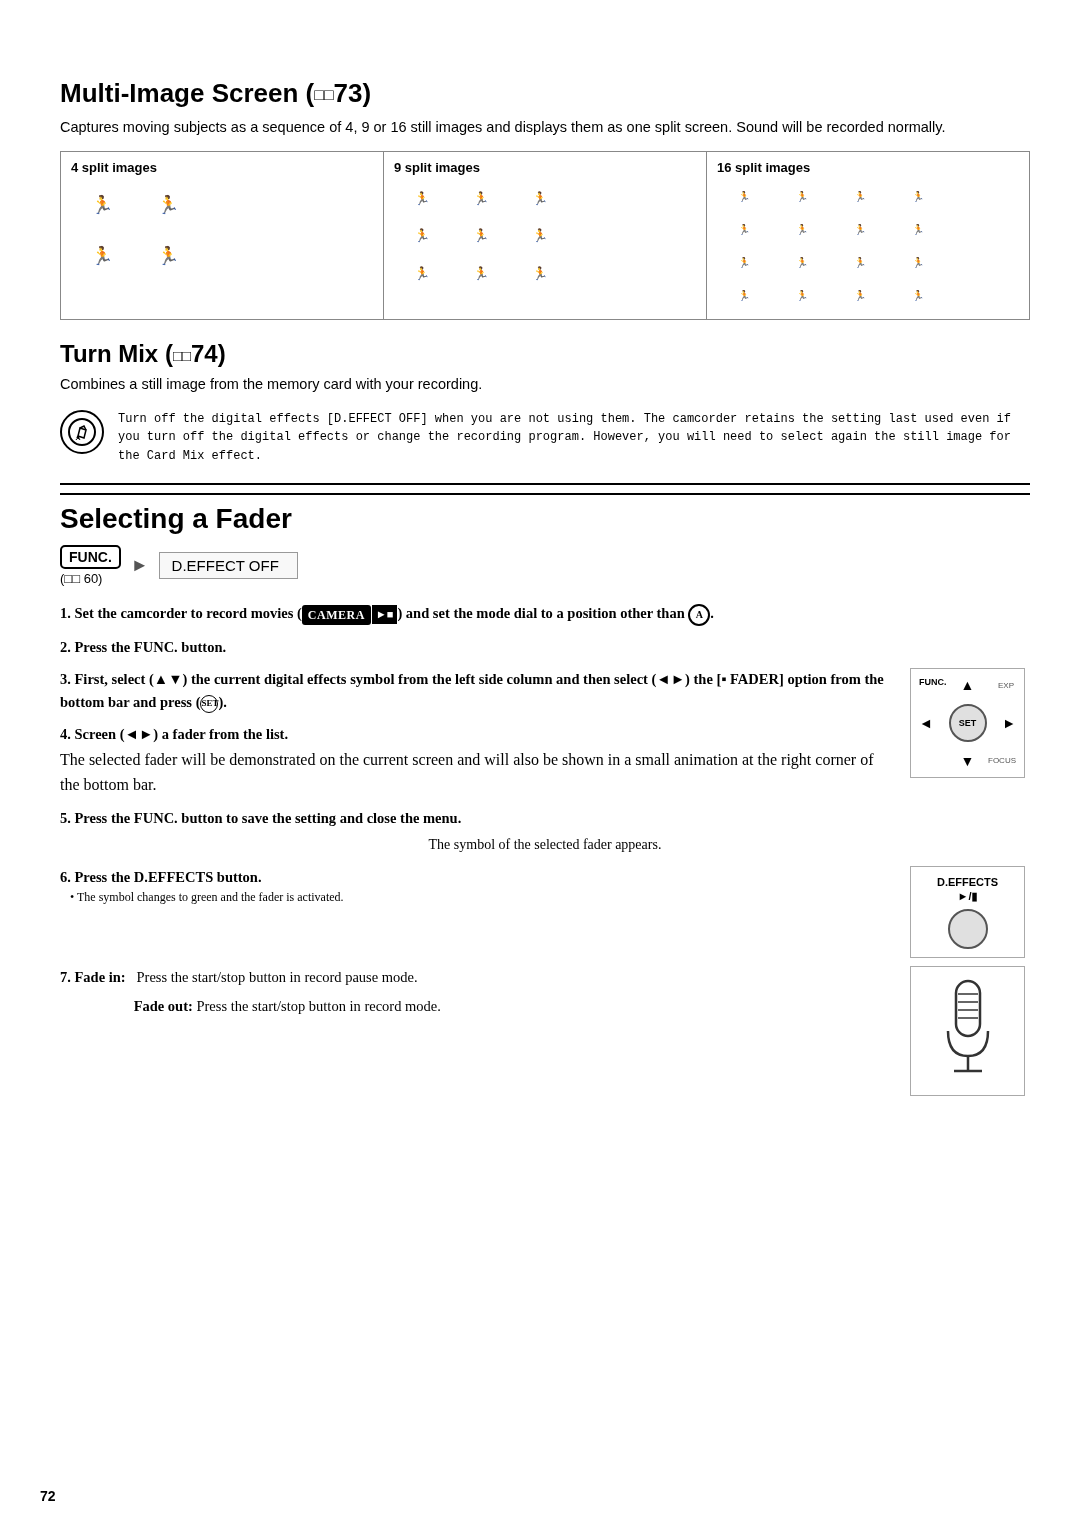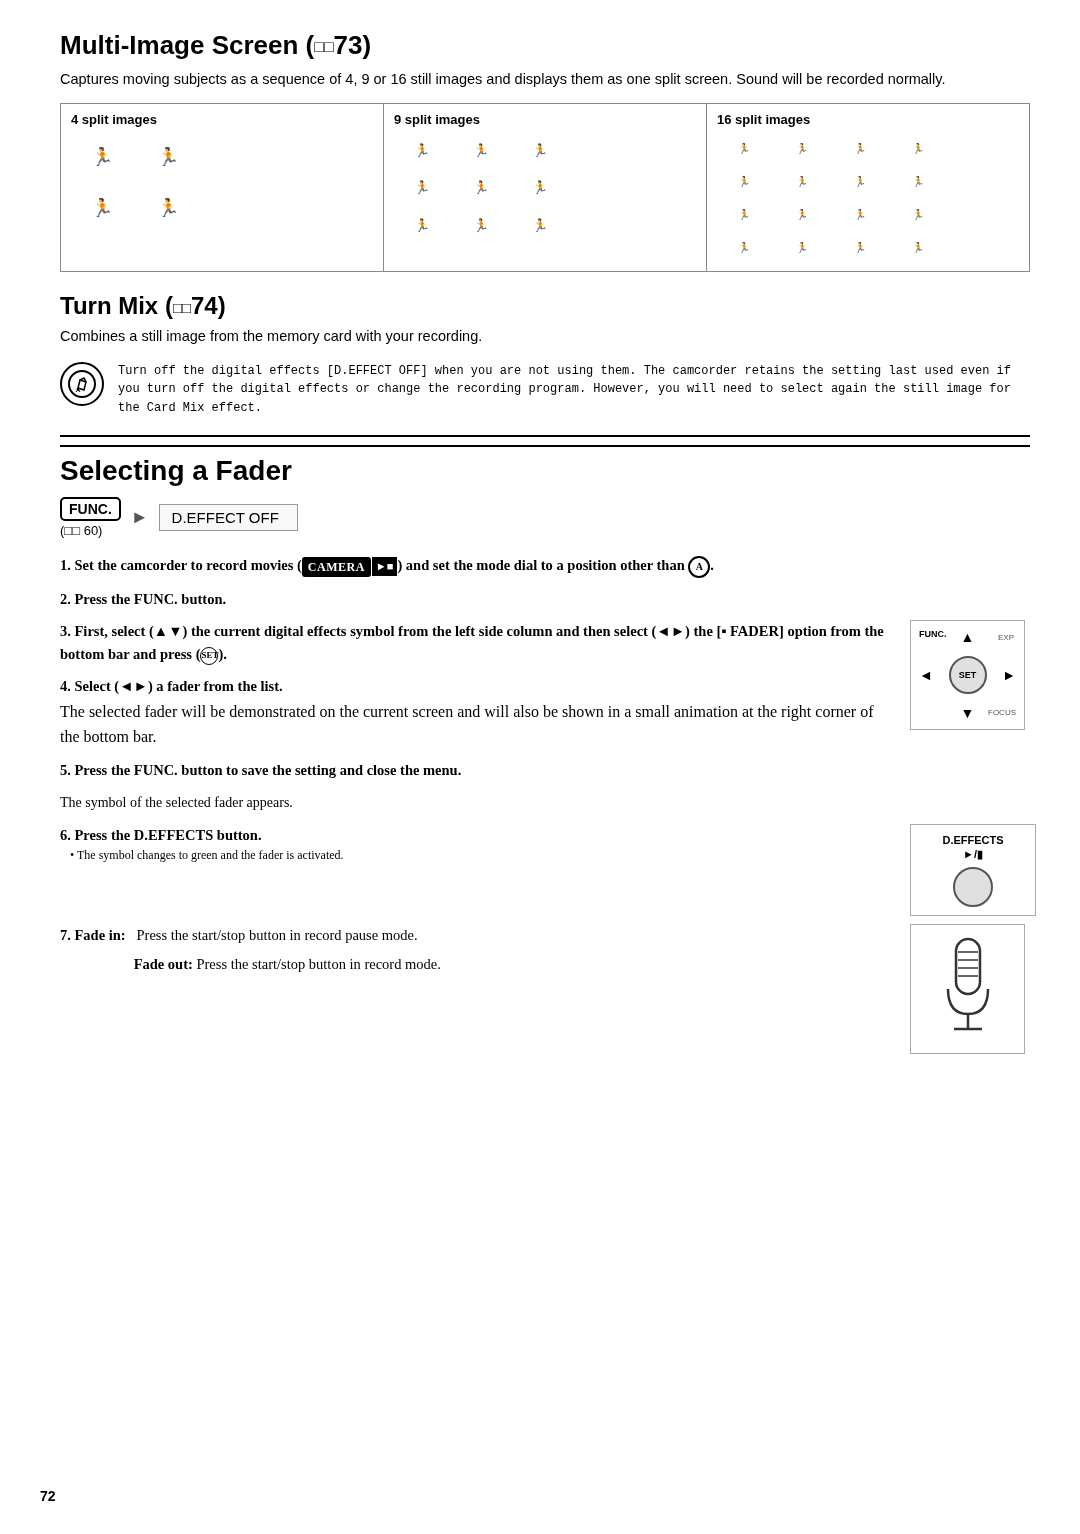--- a/index.html
+++ b/index.html
@@ -10,20 +10,21 @@
       font-family: Arial, Helvetica, sans-serif;
       font-size: 15px;
       color: #000;
       padding: 30px 50px 40px 60px;
     }
     h1.section-title {
       font-size: 26px;
       font-weight: bold;
       margin-bottom: 8px;
       border-bottom: none;
+      margin-top: 48px;
     }
     h2.section-title2 {
       font-size: 24px;
       font-weight: bold;
       margin-bottom: 6px;
     }
     h2.section-title3 {
       font-size: 28px;
       font-weight: bold;
       margin-bottom: 10px;
@@ -224,21 +225,21 @@
     .ctrl-exp-label, .ctrl-focus-label {
       position: absolute;
       font-size: 8px;
       color: #555;
     }
     .ctrl-exp-label { top: 12px; right: 10px; }
     .ctrl-focus-label { bottom: 12px; right: 8px; }
     
     .deffects-diagram {
       border: 1.5px solid #aaa;
-      width: 126px;
+      width: 115px;
       padding: 8px;
       display: flex;
       flex-direction: column;
       align-items: center;
       gap: 6px;
       margin-bottom: 8px;
     }
     .deffects-label {
       font-size: 11px;
       font-weight: bold;
@@ -394,21 +395,21 @@
     </div>
 
     <div class="step-with-img">
       <div class="step-text-col">
 
         <div class="step-block">
           <p><span class="step-num bold-text">3. </span><span class="bold-text">First, select (▲▼) the current digital effects symbol from the left side column and then select (◄►) the [▪ FADER] option from the bottom bar and press (</span><span style="display:inline-block;border:1.5px solid #000;border-radius:50%;width:18px;height:18px;text-align:center;line-height:15px;font-size:9px;font-weight:bold;vertical-align:middle;">SET</span><span class="bold-text">).</span></p>
         </div>
 
         <div class="step-block">
-          <p><span class="step-num bold-text">4. </span><span class="bold-text">Select (◄►) a fader from the list.</span></p>
+          <p><span class="step-num bold-text">4. </span><span class="bold-text">Screen (◄►) a fader from the list.</span></p>
           <p style="font-size:16px;margin-top:2px;">The selected fader will be demonstrated on the current screen and will also be shown in a small animation at the right corner of the bottom bar.</p>
         </div>
       </div>
 
       <div class="step-img-col">
         <div class="control-diagram">
           <span class="ctrl-func-label">FUNC.</span>
           <span class="ctrl-arrow-top">▲</span>
           <span class="ctrl-arrow-bottom">▼</span>
           <span class="ctrl-arrow-left">◄</span>
@@ -417,21 +418,21 @@
           <span class="ctrl-focus-label">FOCUS</span>
           <div class="ctrl-center">
             <span class="ctrl-set">SET</span>
           </div>
         </div>
       </div>
     </div>
 
     <div class="step-block">
       <p><span class="step-num bold-text">5. </span><span class="bold-text">Press the FUNC. button to save the setting and close the menu.</span></p>
-      <p style="font-size:14px;margin-top:10px;">The symbol of the selected fader appears.</p>
+      <p style="font-size:14px;margin-top:4px;text-align:center;">The symbol of the selected fader appears.</p>
     </div>
 
     <div class="step-with-img">
       <div class="step-text-col">
         <div class="step-block">
           <p><span class="step-num bold-text">6. </span><span class="bold-text">Press the D.EFFECTS button.</span></p>
           <ul class="bullet-list">
             <li>The symbol changes to green and the fader is activated.</li>
           </ul>
         </div>

